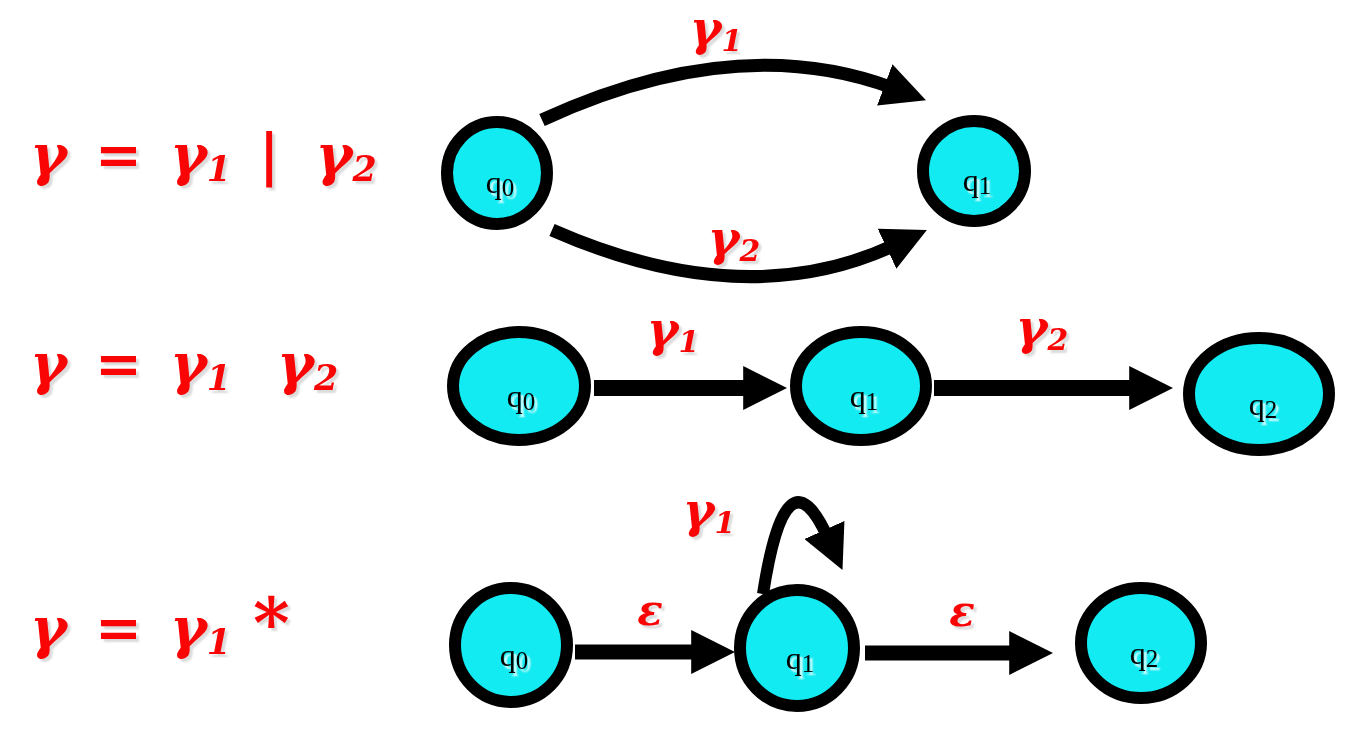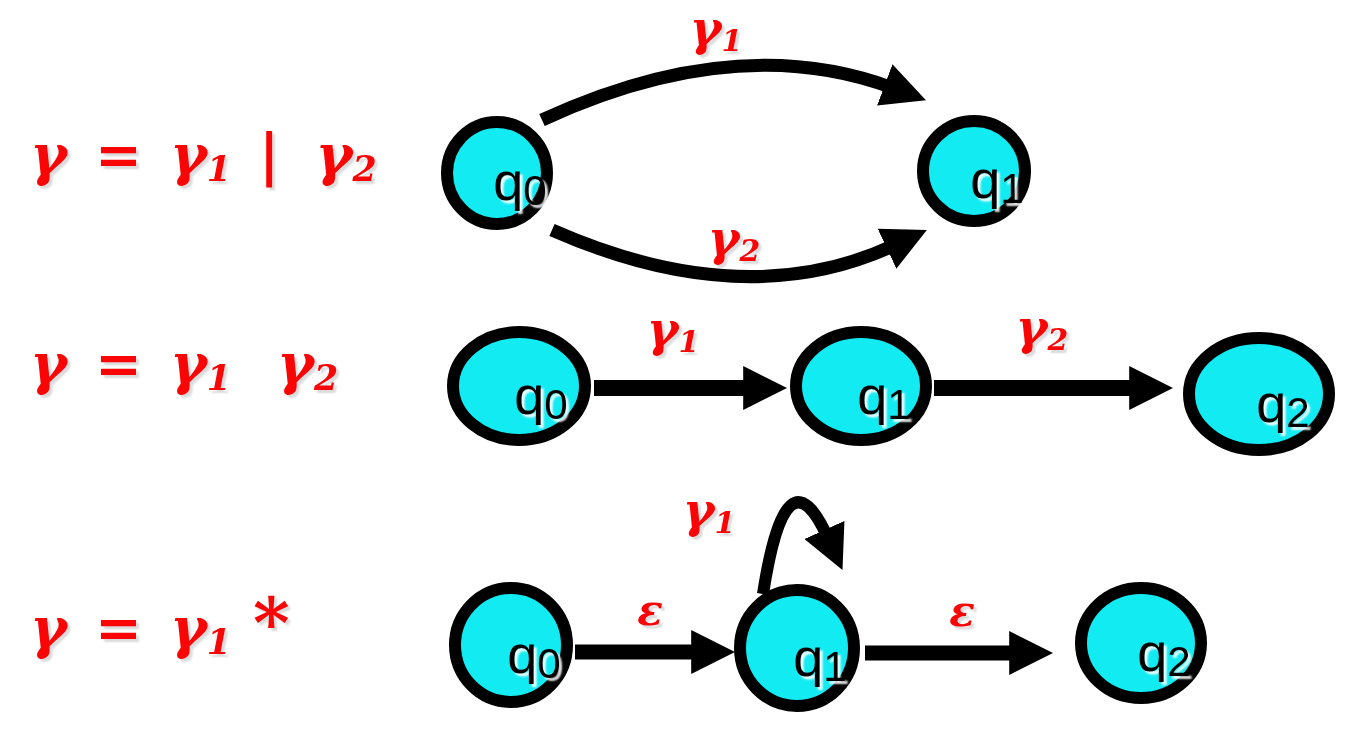--- a/index.html
+++ b/index.html
@@ -43,24 +43,23 @@
 
   .trans{
     color:var(--label-red,#F90505);
     font-size:48px;font-weight:bold;font-style:italic;
     text-shadow:3px 3px 2px rgba(190,190,190,.55);
   }
   .eps{font-size:42px}
 
   .state-label{
     color:var(--outline,#000);
-    font-family:Liberation Sans, sans-serif;
-    font-size:54px;
+    font-family:Liberation Serif, serif;
+    font-size:32px;
     text-shadow:3px 3px 2px rgba(255,255,255,.9);
-    margin-left:20px;
   }
   .state-label sub{font-size:.78em;vertical-align:-0.12em}
 </style>
 </head>
 <body>
 
 <div class="canvas">
 
   <svg class="layer" width="1358" height="730" viewBox="0 0 1358 730">
     <defs>

